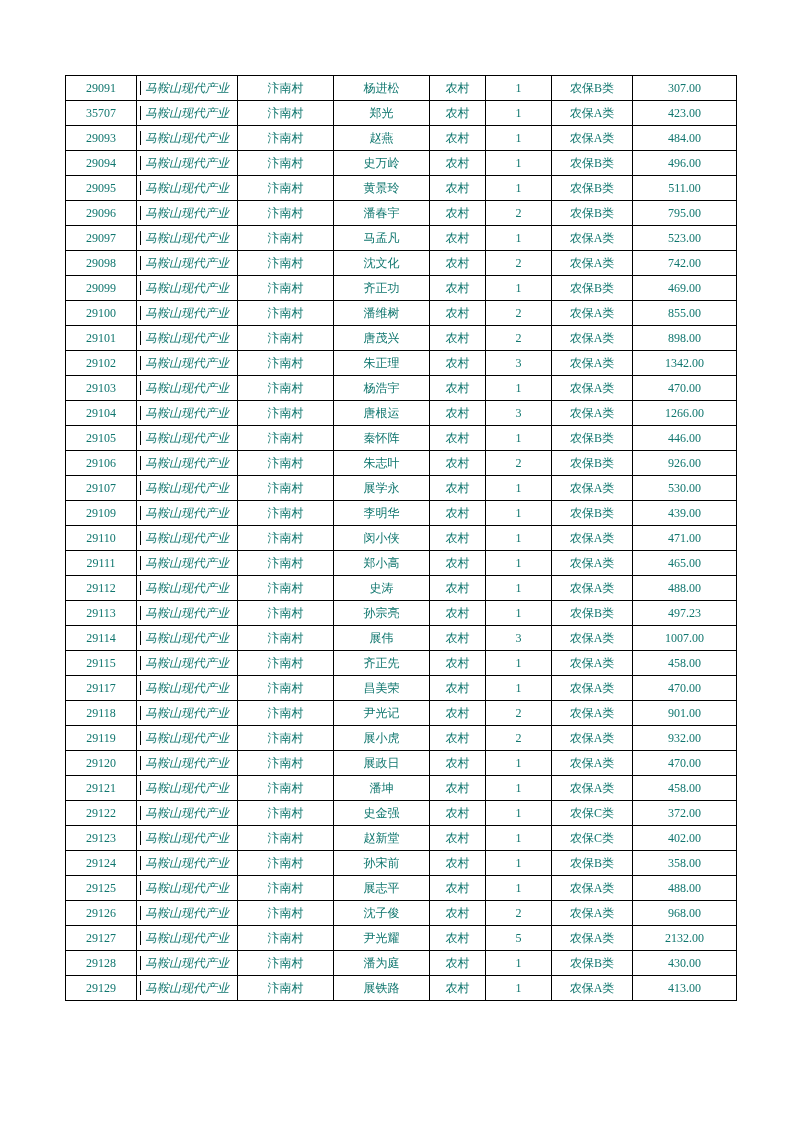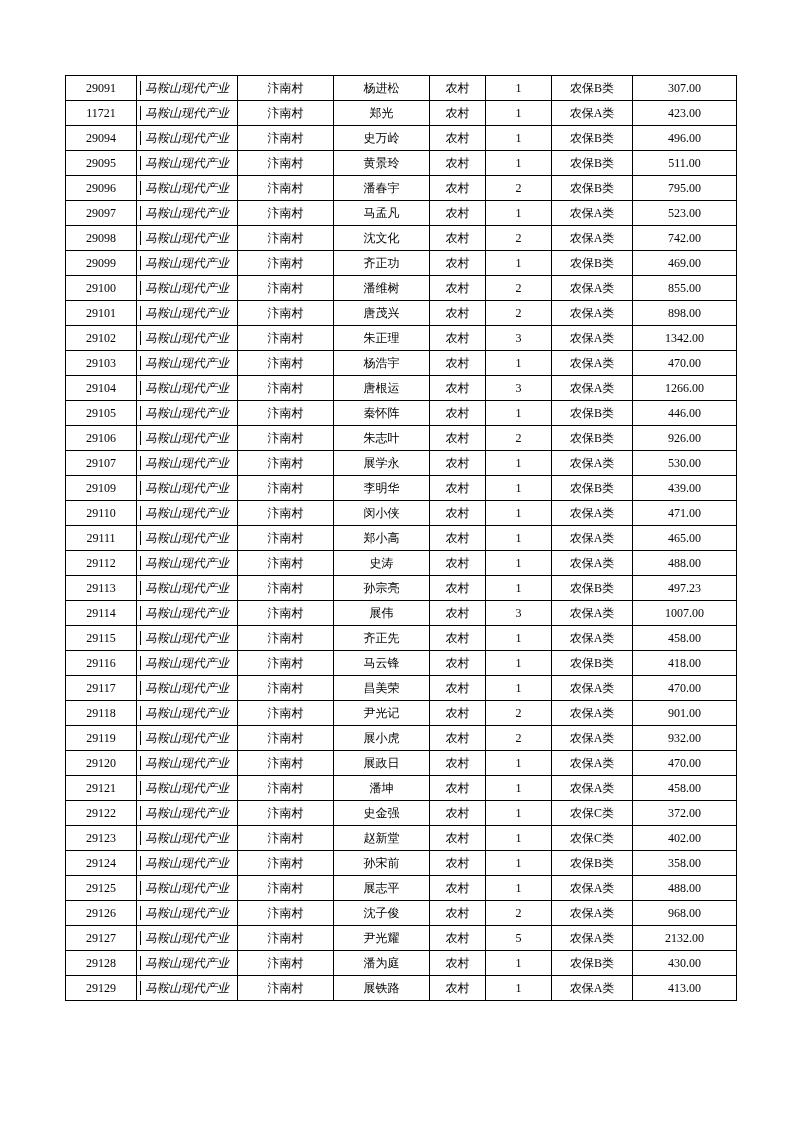--- a/index.html
+++ b/index.html
@@ -7,21 +7,21 @@
     padding: 0;
     background: #ffffff;
   }
   .page {
     position: relative;
     width: 793px;
     height: 1122px;
     background: #ffffff;
     overflow: hidden;
     font-family: "Liberation Serif", "DejaVu Serif", serif;
-    color: #000000;
+    color: #0f766e;
   }
   table.records {
     position: absolute;
     top: 75px;
     left: 65px;
     border-collapse: collapse;
     table-layout: fixed;
     width: 663px;
   }
   table.records td {
@@ -64,30 +64,40 @@
     <td class="col-org">马鞍山现代产业</td>
     <td class="col-village">汴南村</td>
     <td class="col-name">杨进松</td>
     <td class="col-type">农村</td>
     <td class="col-count">1</td>
     <td class="col-category">农保B类</td>
     <td class="col-amount">307.00</td>
   </tr>
 
   <tr>
-    <td class="col-id">11721</td>
+    <td class="col-id">35707</td>
     <td class="col-org">马鞍山现代产业</td>
     <td class="col-village">汴南村</td>
     <td class="col-name">郑光</td>
     <td class="col-type">农村</td>
     <td class="col-count">1</td>
     <td class="col-category">农保A类</td>
     <td class="col-amount">423.00</td>
   </tr>
 
+  <tr>
+    <td class="col-id">29093</td>
+    <td class="col-org">马鞍山现代产业</td>
+    <td class="col-village">汴南村</td>
+    <td class="col-name">赵燕</td>
+    <td class="col-type">农村</td>
+    <td class="col-count">1</td>
+    <td class="col-category">农保A类</td>
+    <td class="col-amount">484.00</td>
+  </tr>
 
   <tr>
     <td class="col-id">29094</td>
     <td class="col-org">马鞍山现代产业</td>
     <td class="col-village">汴南村</td>
     <td class="col-name">史万岭</td>
     <td class="col-type">农村</td>
     <td class="col-count">1</td>
     <td class="col-category">农保B类</td>
     <td class="col-amount">496.00</td>
@@ -307,30 +317,20 @@
     <td class="col-id">29115</td>
     <td class="col-org">马鞍山现代产业</td>
     <td class="col-village">汴南村</td>
     <td class="col-name">齐正先</td>
     <td class="col-type">农村</td>
     <td class="col-count">1</td>
     <td class="col-category">农保A类</td>
     <td class="col-amount">458.00</td>
   </tr>
 
-  <tr>
-    <td class="col-id">29116</td>
-    <td class="col-org">马鞍山现代产业</td>
-    <td class="col-village">汴南村</td>
-    <td class="col-name">马云锋</td>
-    <td class="col-type">农村</td>
-    <td class="col-count">1</td>
-    <td class="col-category">农保B类</td>
-    <td class="col-amount">418.00</td>
-  </tr>
 
   <tr>
     <td class="col-id">29117</td>
     <td class="col-org">马鞍山现代产业</td>
     <td class="col-village">汴南村</td>
     <td class="col-name">昌美荣</td>
     <td class="col-type">农村</td>
     <td class="col-count">1</td>
     <td class="col-category">农保A类</td>
     <td class="col-amount">470.00</td>

